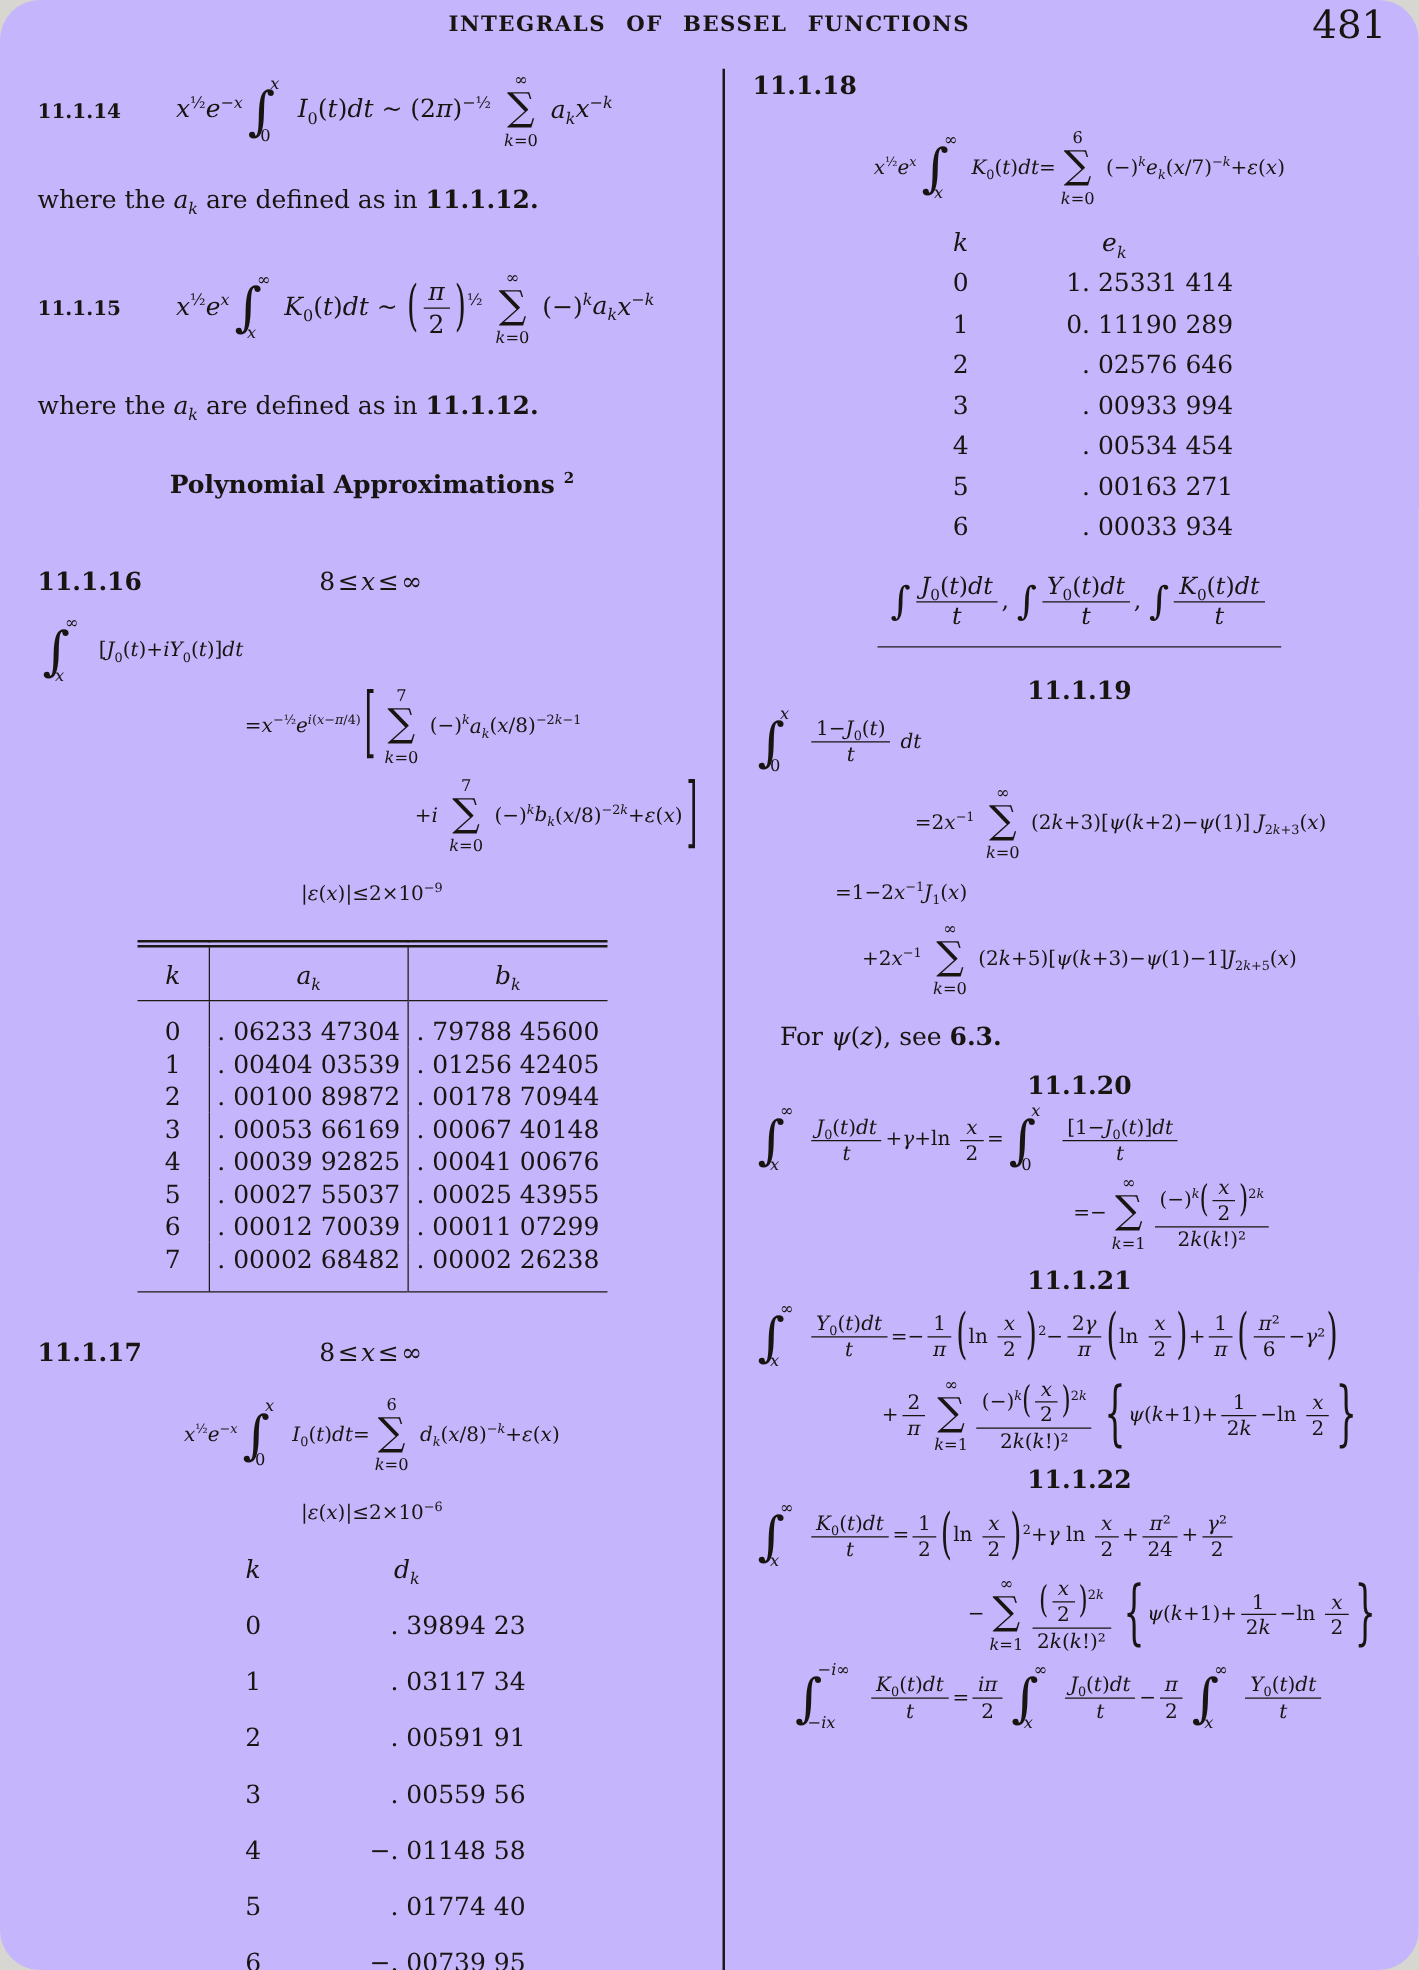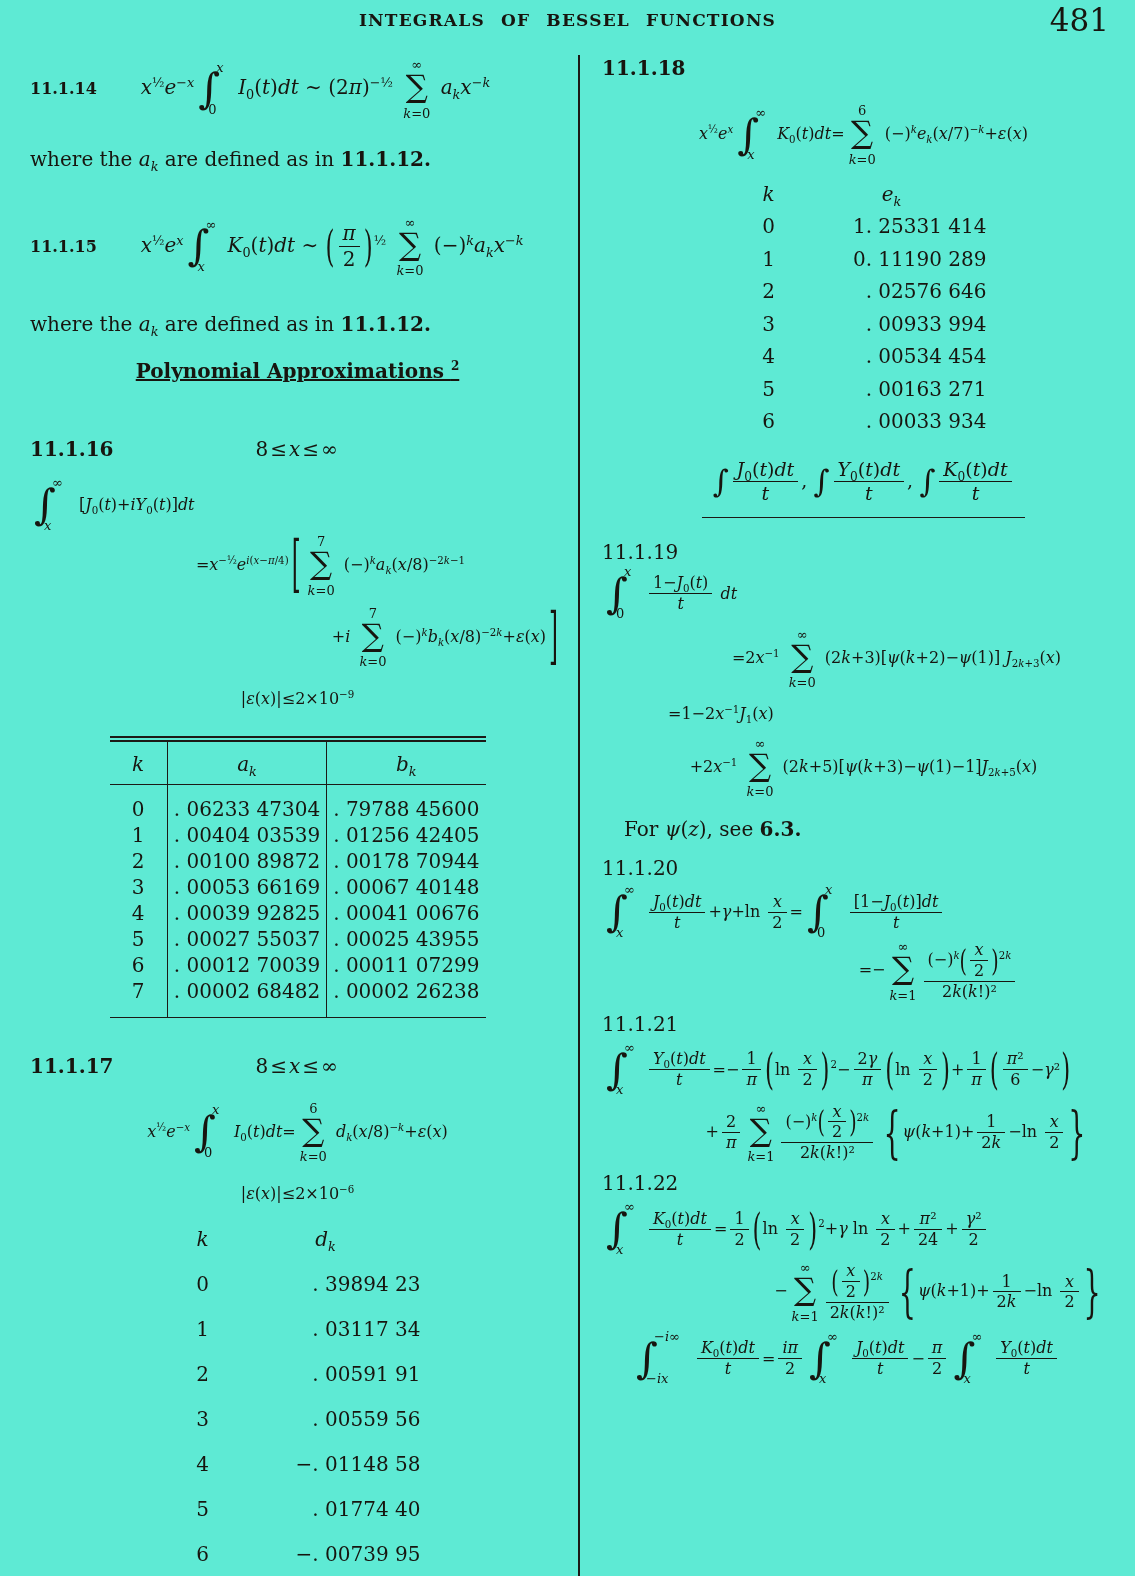--- a/index.html
+++ b/index.html
@@ -1,19 +1,20 @@
 <!DOCTYPE html>
 <html><head>
 <meta charset="utf-8">
 <style>
   html,body { margin:0; padding:0; background:#d8d6d0; }
   .page {
     position:relative; width:1135px; height:1576px; margin:0 auto;
-    background:#5eead4; color:#17150f; overflow:hidden;
+    background:#c4b5fd; color:#17150f; overflow:hidden;
     font-family:"DejaVu Serif","Liberation Serif",serif;
+    border-radius:32px;
   }
   
   .htitle { position:absolute; top:10px; left:0; width:100%; text-align:center;
     font-weight:bold; font-size:17px; letter-spacing:1.2px; word-spacing:9px; }
   .pagenum { position:absolute; top:2px; right:26px; font-size:31px; }
   .divider { position:absolute; left:578px; top:55px; bottom:0; width:2px; background:#1c1a16; }
 
   .colL { position:absolute; left:30px; top:46px; width:535px; }
   .colR { position:absolute; left:602px; top:46px; width:523px; }
 
@@ -21,21 +22,21 @@
   .eq, .note, .lblrow, .slabel { font-size:20px; }
   .page i { font-style:italic; }
   .page sup { font-size:.64em; line-height:0; vertical-align:super; }
   .page sub { font-size:.64em; line-height:0; vertical-align:sub; }
 
   .inlrow { display:flex; align-items:center; column-gap:44px; }
   .eqlabel { font-weight:bold; white-space:nowrap; }
   .lblrow { position:relative; height:30px; }
   .lblrow .eqlabel { position:absolute; left:0; top:0; }
   .eqrange { text-align:center; letter-spacing:2px; }
-  .slabel { font-weight:normal; }
+  .slabel { font-weight:bold;text-align:center; }
 
   .deq { line-height:1.1; }
   .ac { text-align:center; } .al { text-align:left; } .ar { text-align:right; }
   .note { line-height:1.3; }
   .m-head { text-align:center; font-weight:bold; font-size:20px; }
   .m-head sup { font-size:.6em; }
 
   
   .fr { display:inline-block; vertical-align:middle; text-align:center; line-height:1.12; margin:0 3px; }
   .fr>.n { display:block; padding:0 4px 1px; border-bottom:1.6px solid #17150f; }
@@ -80,21 +81,21 @@
   .kvhead .vc { text-align:center; }
   .kv-d .kvrow { margin-top:21px; }
   .kv-e .kvrow { margin-top:8.5px; }
 
   
   .secthead { text-align:center; }
   .underl { display:inline-block; border-bottom:1.8px solid #1c1a16; padding:2px 10px 12px; font-size:19px; }
 
   
   .mtA { margin-top:12px; } .mtB { margin-top:26px; } .mtC { margin-top:44px; }
-  .mtD { margin-top:34px; } .mtE { margin-top:22px;text-decoration:underline; } .mtF { margin-top:54px; }
+  .mtD { margin-top:34px; } .mtE { margin-top:38px; } .mtF { margin-top:54px; }
   .mtG { margin-top:16px; } .mtH { margin-top:8px; }  .mtI { margin-top:22px; }
   .mtJ { margin-top:36px; } .mtK { margin-top:18px; } .mtL { margin-top:24px; }
   .mtM { margin-top:10px; } .mtN { margin-top:14px; } .mtO { margin-top:6px; }
   .ind1 { padding-left:66px; } .ind2 { padding-left:150px; } .pr1 { padding-right:4px; }
 </style>
 </head>
 <body>
 
 <div class="page">
   <div class="htitle">INTEGRALS OF BESSEL FUNCTIONS</div>

